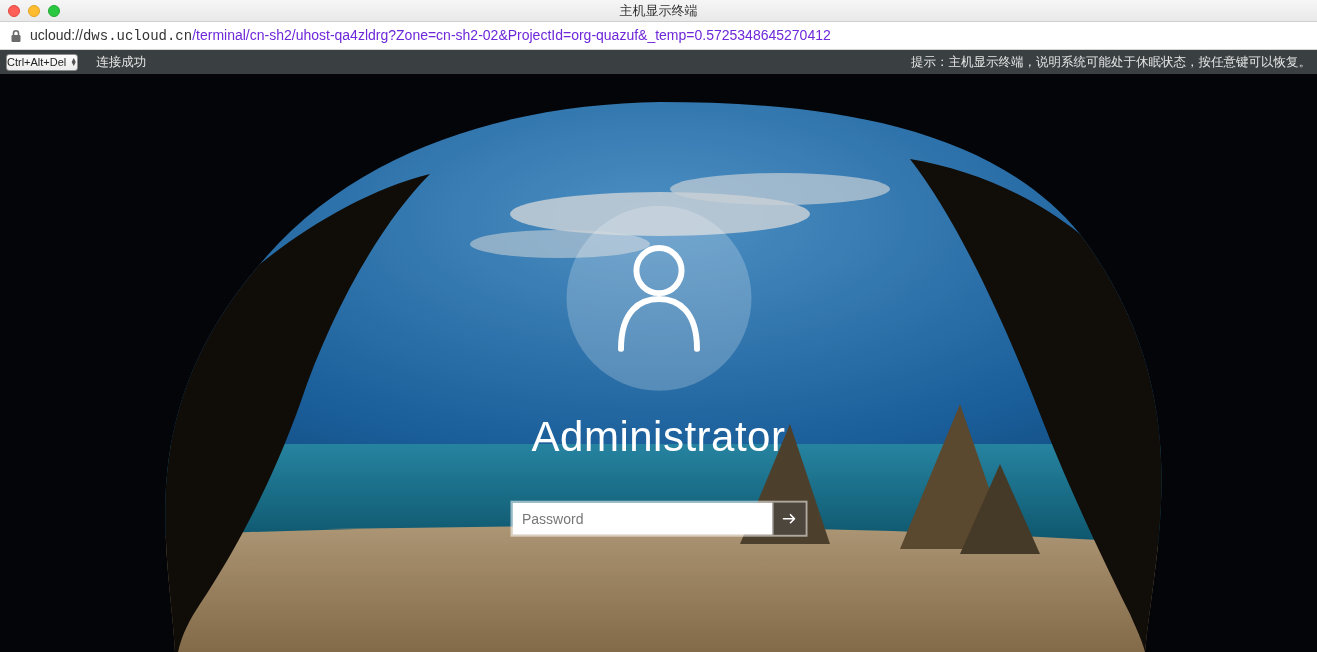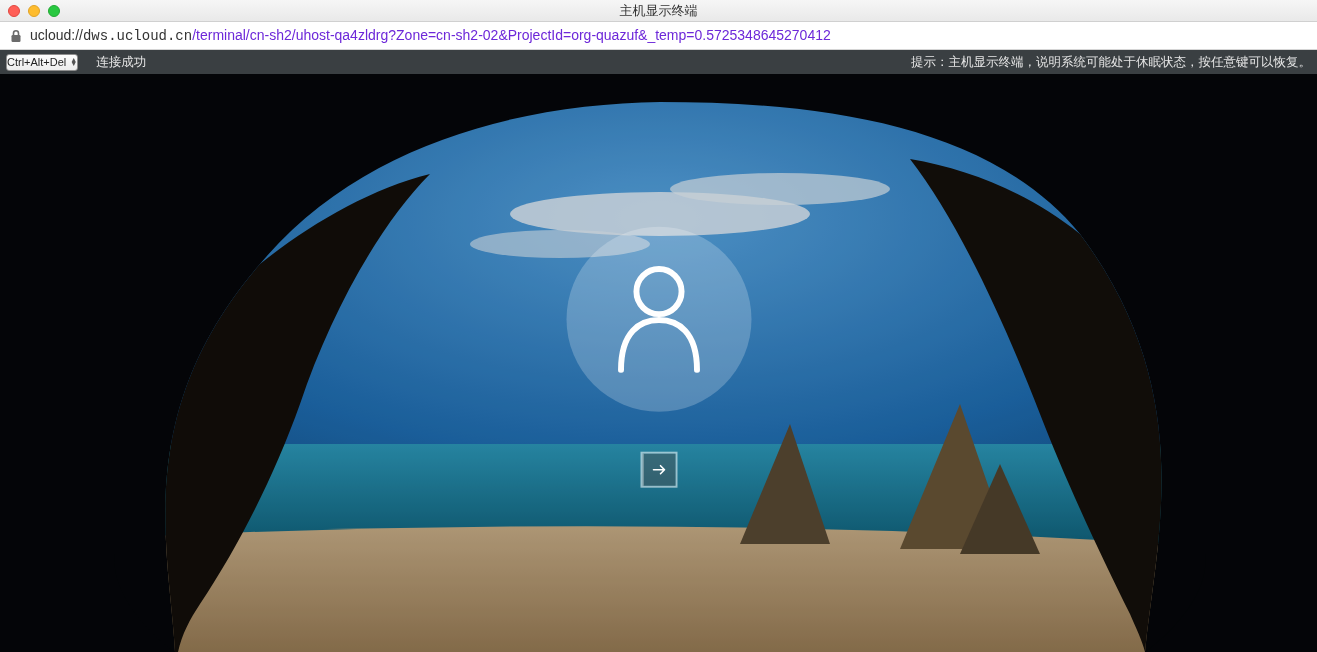--- a/index.html
+++ b/index.html
@@ -258,21 +258,23 @@
 
   <div class="login-panel">
     <div class="avatar-circle">
       <span>
         <svg viewBox="0 0 80 92">
           <circle cx="40" cy="24" r="19" fill="none" stroke="#ffffff" stroke-width="5"></circle>
           <path d="M8 90 C8 58 24 48 40 48 C56 48 72 58 72 90" fill="none" stroke="#ffffff" stroke-width="5" stroke-linecap="round"></path>
         </svg>
       </span>
     </div>
+    <div class="username">Administrator</div>
     <div class="password-row">
+      <input class="password-input" type="password" placeholder="Password" style="">
       <button class="submit-btn">
         <span>
           <svg width="18" height="18" viewBox="0 0 18 18">
             <path d="M3 9 H14 M10 5 L14 9 L10 13" fill="none" stroke="#ffffff" stroke-width="1.6" stroke-linecap="round" stroke-linejoin="round"></path>
           </svg>
         </span>
       </button>
     </div>
   </div>
 </div>

